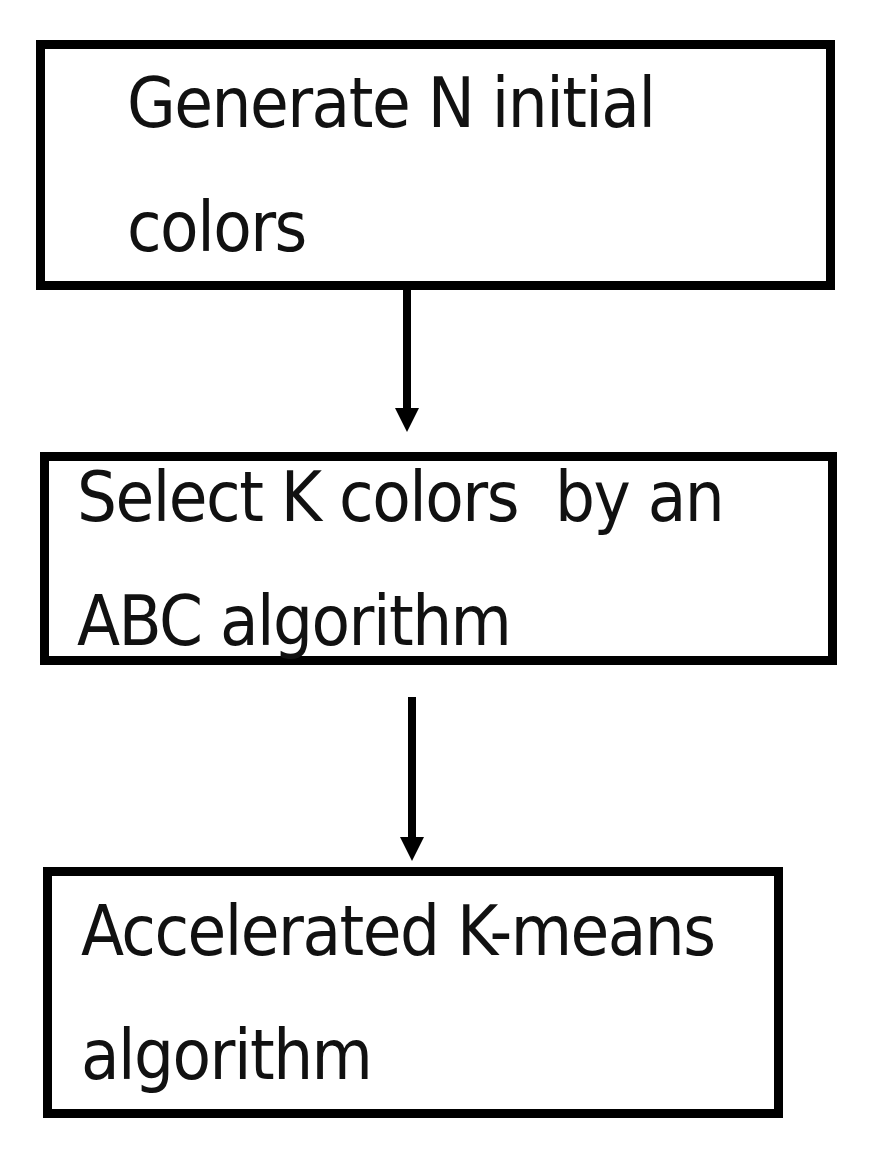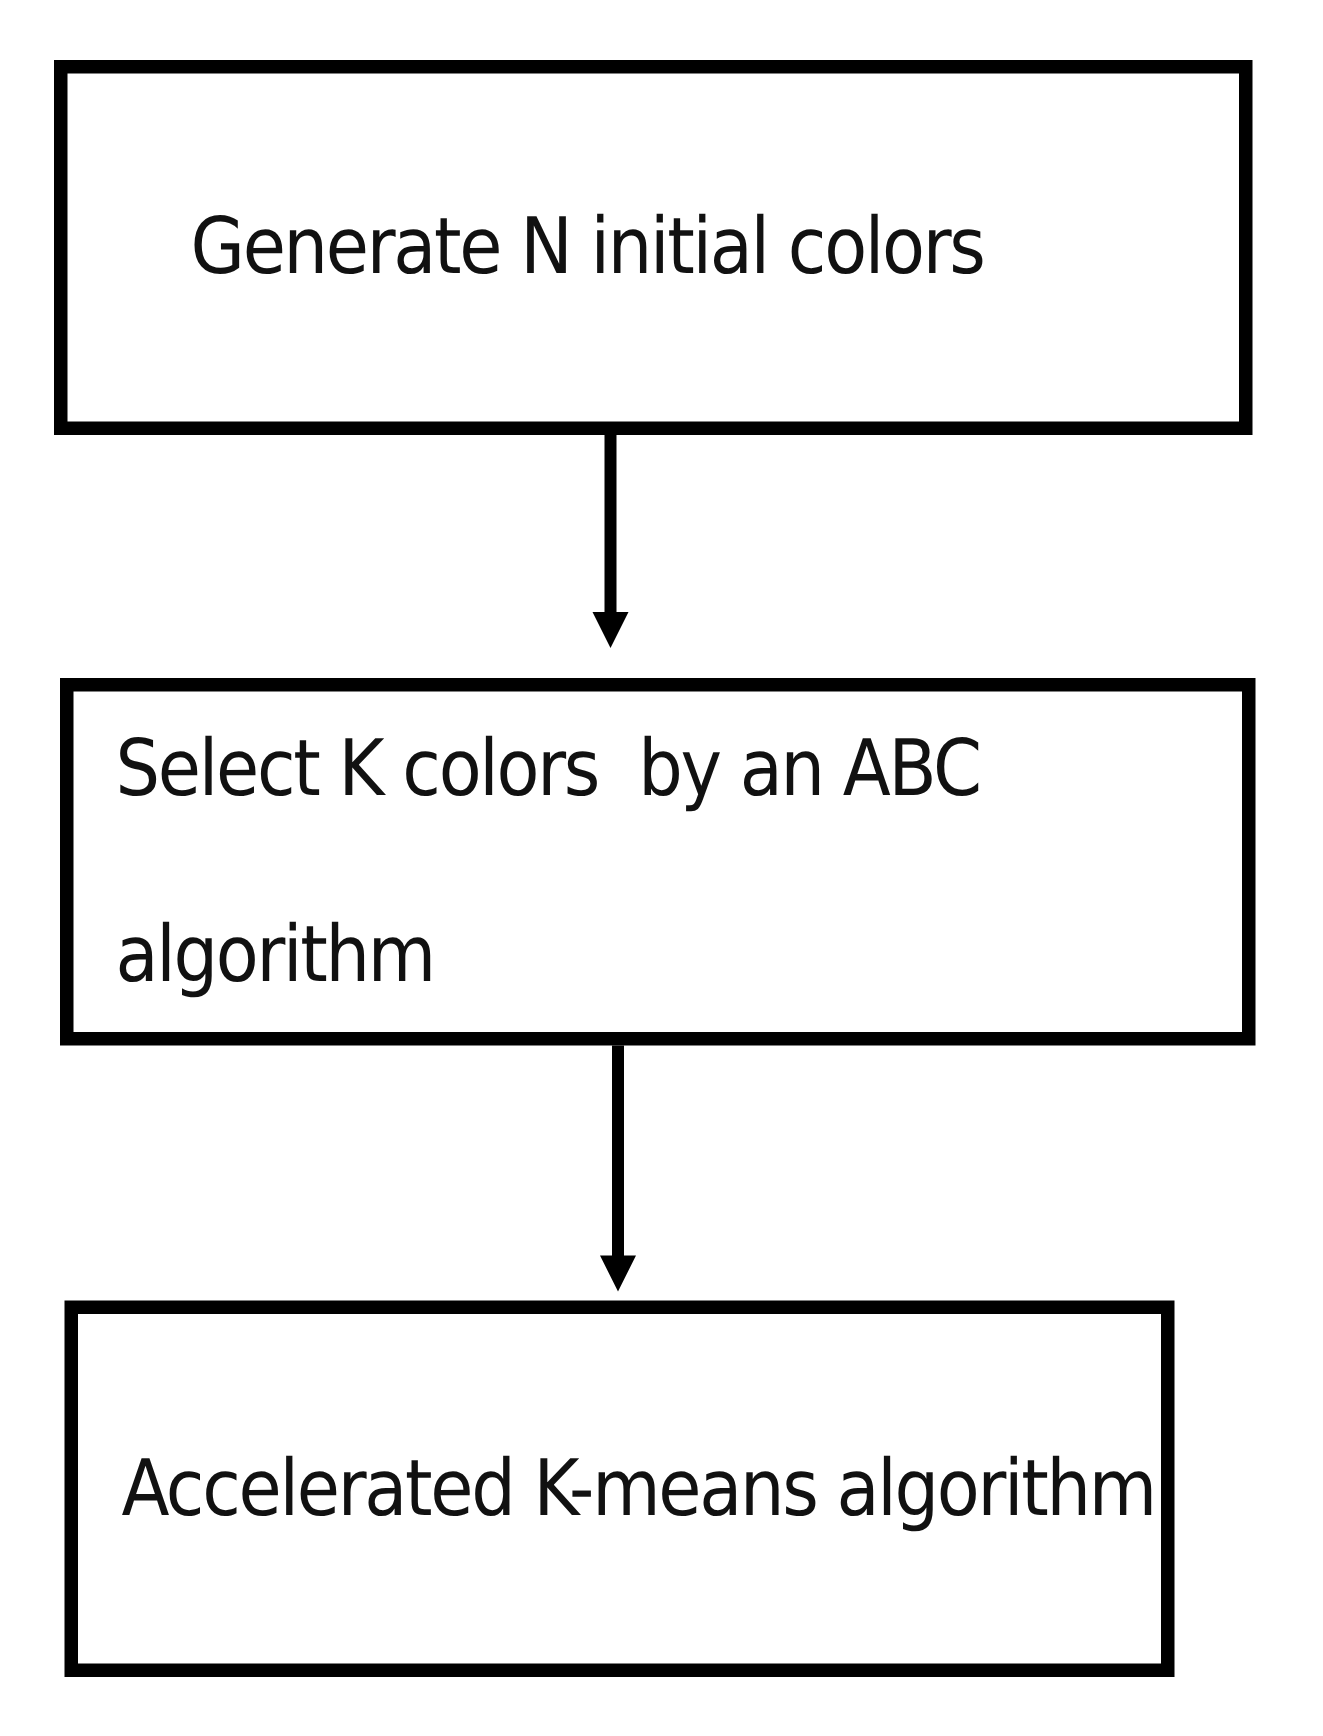--- a/index.html
+++ b/index.html
@@ -23,31 +23,31 @@
     box-sizing: border-box;
     background: #ffffff;
     border: 9px solid #000000;
   }
   .node-text {
     position: absolute;
     left: 38px;
     right: 2px;
     top: 50%;
     transform: translateY(-50%);
-    font-size: 52px;
+    font-size: 70px;
     line-height: 124px;
     letter-spacing: -1.5px;
     color: #111111;
     white-space: pre-wrap;
     font-stretch: condensed;
     transform-origin: left center;
   }
 
   #node-1 { left: 36px;  top: 40px;   width: 799px; height: 250px; }
-  #node-2 { left: 40px;  top: 452px;  width: 797px; height: 245px; }
+  #node-2 { left: 40px;  top: 452px;  width: 797px; height: 213px; }
   #node-3 { left: 43px;  top: 867px;  width: 740px; height: 251px; }
 
   #node-1 .node-text { left: 82px; }
   #node-2 .node-text { left: 28px; }
   #node-3 .node-text { left: 29px; }
 
   
   .connector {
     position: absolute;
     width: 0;

